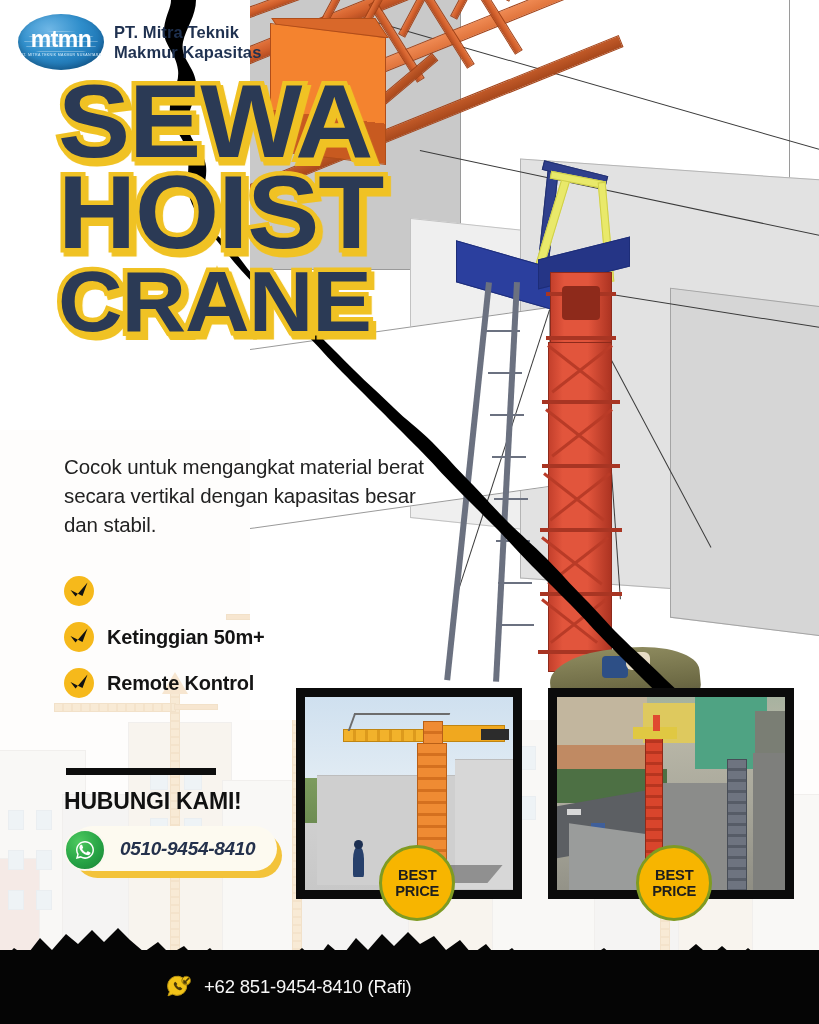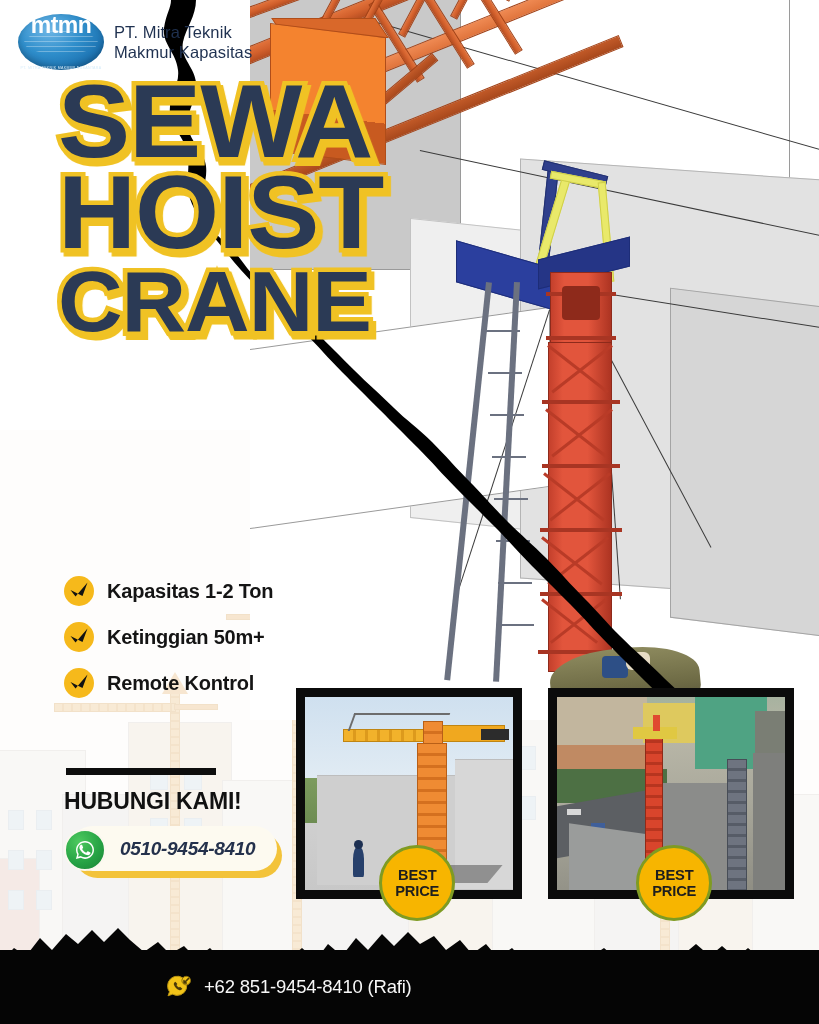--- a/index.html
+++ b/index.html
@@ -107,31 +107,31 @@
   }
 
   
   .torn-diag { position:absolute; left:0; top:0; width:819px; height:720px; pointer-events:none; }
 
   
   .logo-row { position:absolute; left:18px; top:14px; display:flex; align-items:center; gap:10px; z-index:30; }
   .logo-ellipse {
     position:relative; width:86px; height:56px; border-radius:50%;
     background:radial-gradient(ellipse at 36% 28%, #6fb7e6 0%, #2f8ecb 42%, #1a6fae 78%, #14568c 100%);
-    display:flex; flex-direction:column; align-items:center; justify-content:space-between;
+    display:flex; flex-direction:column; align-items:center; justify-content:center;
     box-shadow:inset 0 -3px 6px rgba(0,0,0,.22);
   }
   .logo-ellipse::before{
     content:""; position:absolute; left:7%; top:30%; width:86%; height:42%;
     background:repeating-linear-gradient(180deg, rgba(255,255,255,.30) 0 1px, transparent 1px 5px);
     border-radius:50%;
   }
   .logo-word { position:relative; color:#fff; font-size:23px; font-weight:bold; letter-spacing:-0.5px; line-height:1; }
   .logo-sub { position:relative; color:#d7ecfa; font-size:3.6px; letter-spacing:.3px; margin-top:2px; white-space:nowrap; }
-  .logo-name { color:#1f3150; font-size:16.5px; font-weight:normal; line-height:1.22; letter-spacing:.1px; }
+  .logo-name { color:#1f3150; font-size:16.5px; font-weight:bold; line-height:1.22; letter-spacing:.1px; }
 
   
   .title-block { position:absolute; left:58px; top:78px; z-index:28; }
   .tline {
     font-family:"Liberation Sans", sans-serif;
     font-weight:bold; color:#2b3a55;
     line-height:.84; letter-spacing:-1px;
     -webkit-text-stroke:9px #f0c224;
     paint-order:stroke fill;
     filter:drop-shadow(3px 4px 0 #f0c224);
@@ -452,30 +452,30 @@
       <div>Makmur Kapasitas</div>
     </div>
   </div>
 
   <div class="title-block">
     <div class="tline l1">SEWA</div>
     <div class="tline l2">HOIST</div>
     <div class="tline l3">CRANE</div>
   </div>
 
+  <div class="desc">Cocok untuk mengangkat material berat secara vertikal dengan kapasitas besar dan stabil.</div>
 
   <div class="features">
 
     <div class="feat">
       <div class="check-circle">
         <svg width="20" height="18" viewBox="0 0 20 18">
           <path d="M1.5 8 L6.5 14.5 L18.5 0.5 L13.5 14 Z" fill="#121212"></path>
         </svg>
       </div>
-      <div class="feat-label">Kapasitas 1-2 Ton</div>
     </div>
 
 
     <div class="feat">
       <div class="check-circle">
         <svg width="20" height="18" viewBox="0 0 20 18">
           <path d="M1.5 8 L6.5 14.5 L18.5 0.5 L13.5 14 Z" fill="#121212"></path>
         </svg>
       </div>
       <div class="feat-label">Ketinggian 50m+</div>

